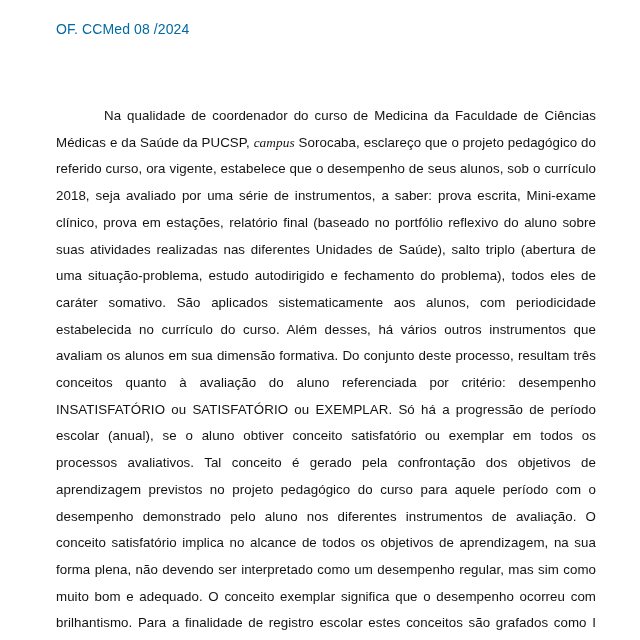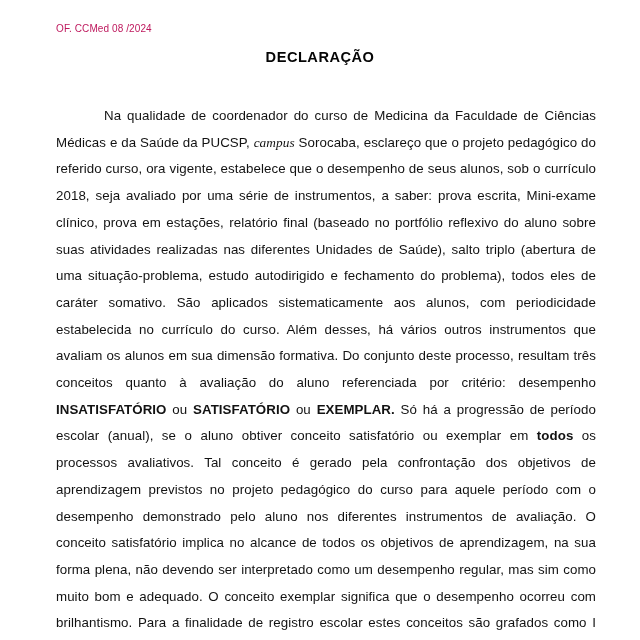--- a/index.html
+++ b/index.html
@@ -19,24 +19,24 @@
     position: relative;
     width: 640px;
     height: 640px;
     background: #ffffff;
     box-sizing: border-box;
   }
   .doc-ref {
     position: absolute;
     left: 56px;
     top: 21px;
-    font-size: 10px;
+    font-size: 14px;
     line-height: 16px;
     letter-spacing: 0.1px;
-    color: #be185d;
+    color: #0369a1;
     white-space: pre;
   }
   .doc-title {
     position: absolute;
     left: 0;
     right: 0;
     top: 49px;
     text-align: center;
     font-size: 14.6px;
     font-weight: bold;
@@ -57,29 +57,28 @@
     word-spacing: 0.01em;
   }
   .body-text p {
     margin: 0;
     text-indent: 48px;
     text-align: justify;
   }
   .body-text p:last-child {
     text-align: justify;
   }
-  b, strong { font-weight: bold; }
+  b, strong { font-weight: normal; }
   i, em { font-style: italic; font-family: Liberation Serif, serif; }
 </style>
 </head>
 <body>
 
 <div class="page">
 
   <div class="doc-ref">OF. CCMed 08 /2024</div>
 
-  <div class="doc-title">DECLARAÇÃO</div>
 
   <div class="body-text" id="body-text">
       <p><span>Na qualidade de coordenador do curso de Medicina da Faculdade de Ciências Médicas e da Saúde da PUCSP, </span><i>campus</i><span> Sorocaba, esclareço que o projeto pedagógico do referido curso, ora vigente, estabelece que o desempenho de seus alunos, sob o currículo 2018, seja avaliado por uma série de instrumentos, a saber: prova escrita, Mini-exame clínico, prova em estações, relatório final (baseado no portfólio reflexivo do aluno sobre suas atividades realizadas nas diferentes Unidades de Saúde), salto triplo (abertura de uma situação-problema, estudo autodirigido e fechamento do problema), todos eles de caráter somativo. São aplicados sistematicamente aos alunos, com periodicidade estabelecida no currículo do curso. Além desses, há vários outros instrumentos que avaliam os alunos em sua dimensão formativa. Do conjunto deste processo, resultam três conceitos quanto à avaliação do aluno referenciada por critério: desempenho </span><b>INSATISFATÓRIO</b><span> ou </span><b>SATISFATÓRIO</b><span> ou </span><b>EXEMPLAR.</b><span> Só há a progressão de período escolar (anual), se o aluno obtiver conceito satisfatório ou exemplar em </span><b>todos</b><span> os processos avaliativos. Tal conceito é gerado pela confrontação dos objetivos de aprendizagem previstos no projeto pedagógico do curso para aquele período com o desempenho demonstrado pelo aluno nos diferentes instrumentos de avaliação. O conceito satisfatório implica no alcance de todos os objetivos de aprendizagem, na sua forma plena, não devendo ser interpretado como um desempenho regular, mas sim como muito bom e adequado. O conceito exemplar significa que o desempenho ocorreu com brilhantismo. Para a finalidade de registro escolar estes conceitos são grafados como I (insatisfatório), S (satisfatório) e E (exemplar). Quando o aluno obtém conceitos E e S no mesmo processo de avaliação, o registro é grafado como E/S. Ainda, ao obter conceito insatisfatório, o aluno é submetido a processos de recuperação e é avaliado novamente, pois a progressão de série é impedida enquanto persistir conceitos insatisfatórios.</span></p>
     </div>
 
 </div>
 
 </body></html>

